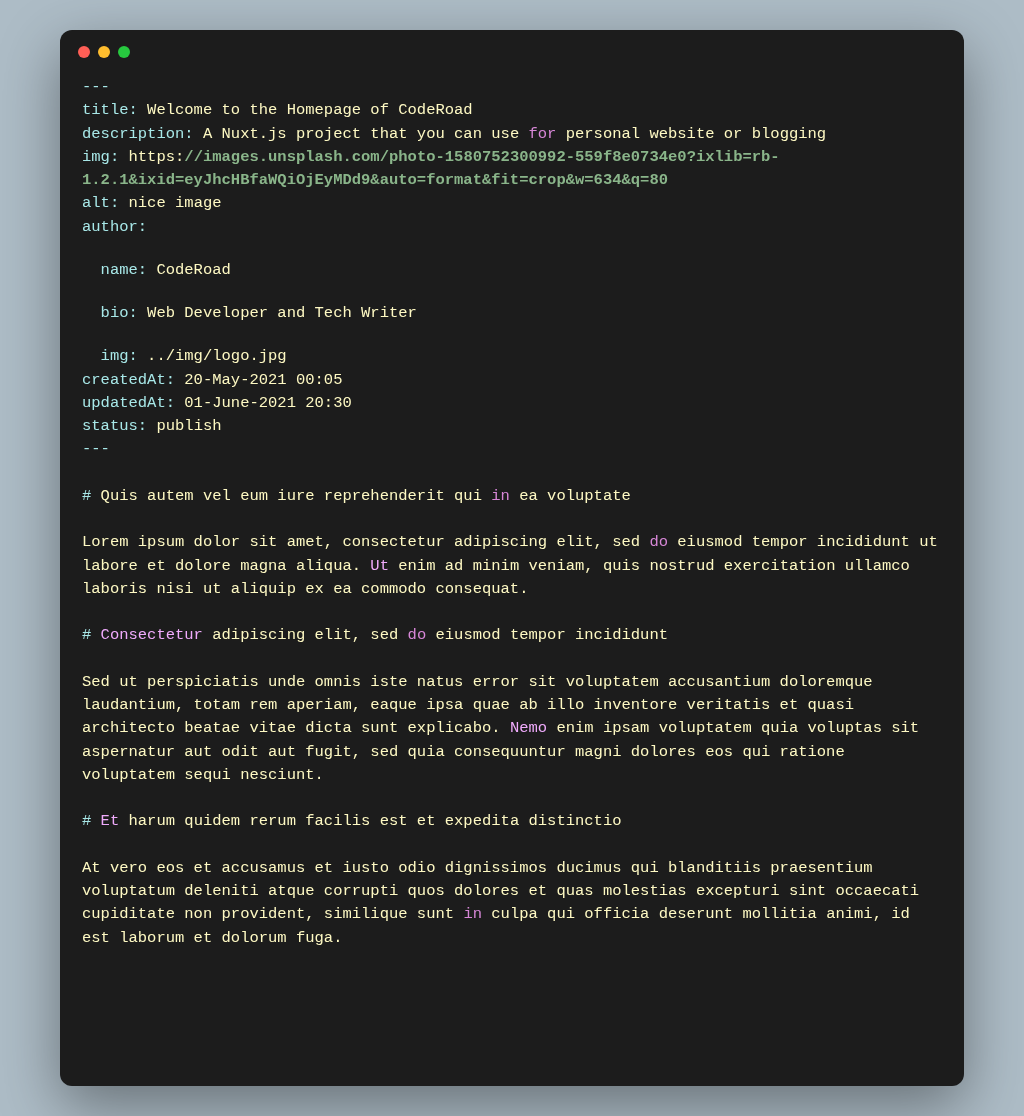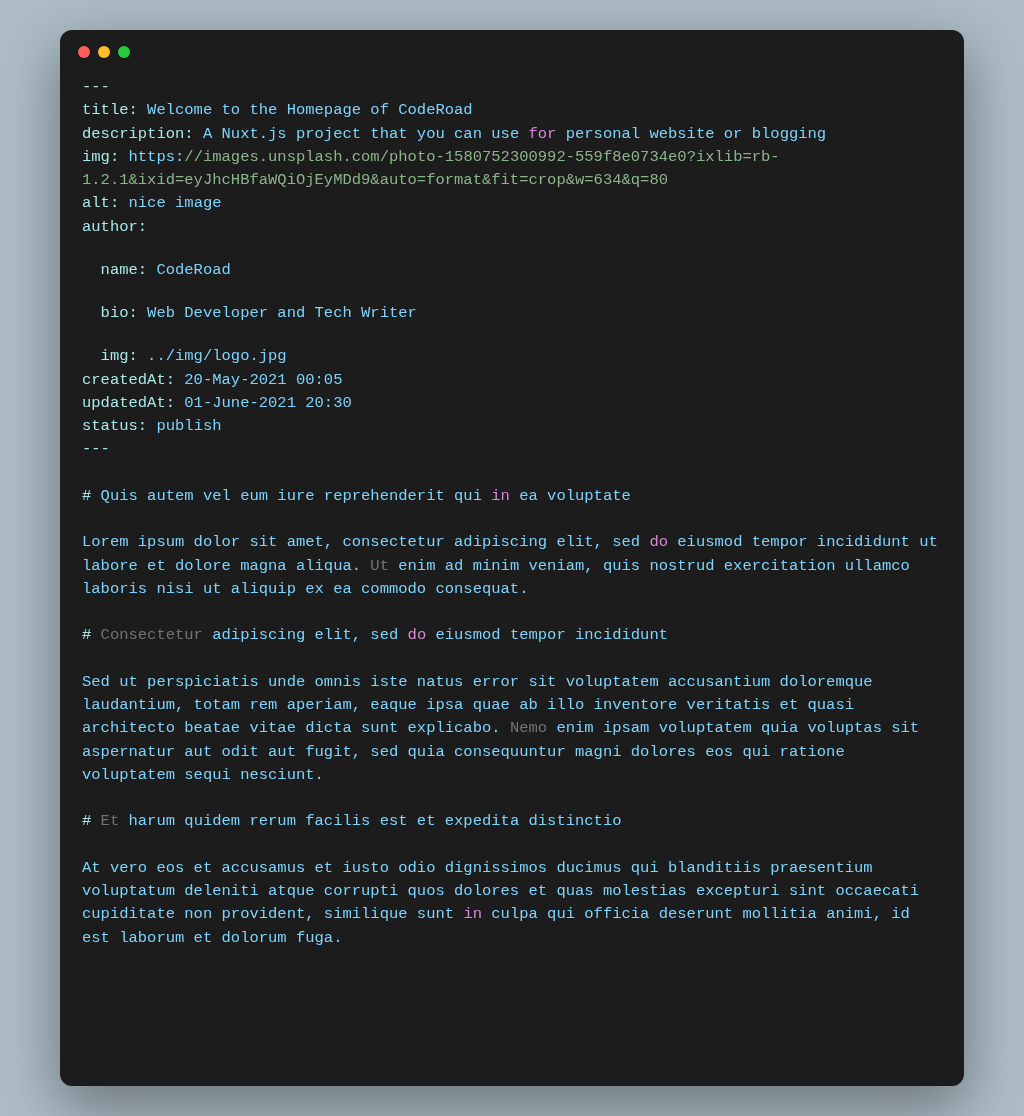--- a/index.html
+++ b/index.html
@@ -42,23 +42,23 @@
       color: #a8e8e8;
       font-family: 'SF Mono', 'Monaco', 'Consolas', 'Courier New', monospace;
       white-space: pre-wrap;
       word-wrap: break-word;
     }
     .line {
       display: block;
     }
     .key { color: #a8e8e8; }
     .keyword { color: #d787d7; margin-top: 24px; }
-    .highlight-yellow { color: #737373; }
-    .comment-green { color: #8ab58a; }
-    .text-cyan { color: #7dd3fc; text-align: right; }
+    .highlight-yellow { color: #f0abfc; }
+    .comment-green { color: #8ab58a; font-weight: bold; }
+    .text-cyan { color: #fef9c3; text-align: right; }
     .heading-hash { color: #a8e8e8; }
     .blank { height: 1.5em; }
     .indent { padding-left: 2ch; margin-top: 20px; }
   </style>
 </head>
 <body>
 
 <div class="window">
   <div class="titlebar">
     <div class="traffic-light close"></div>

